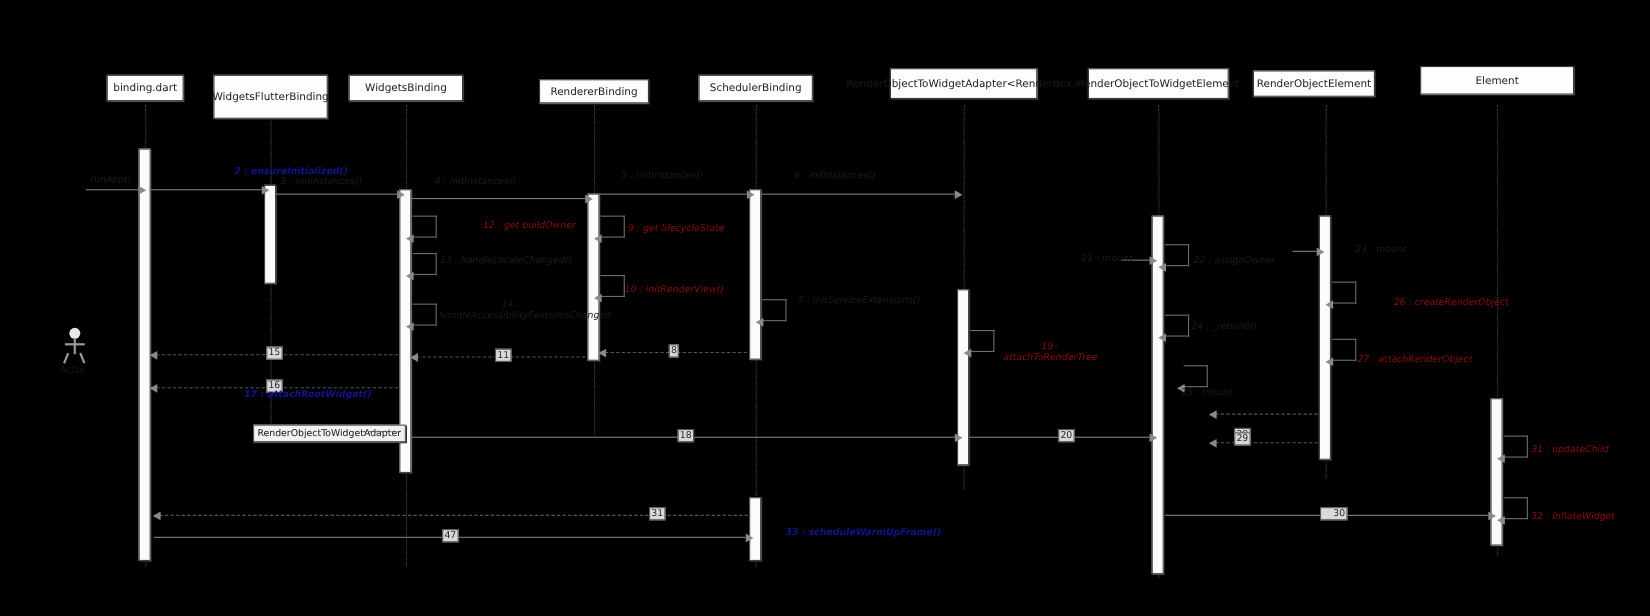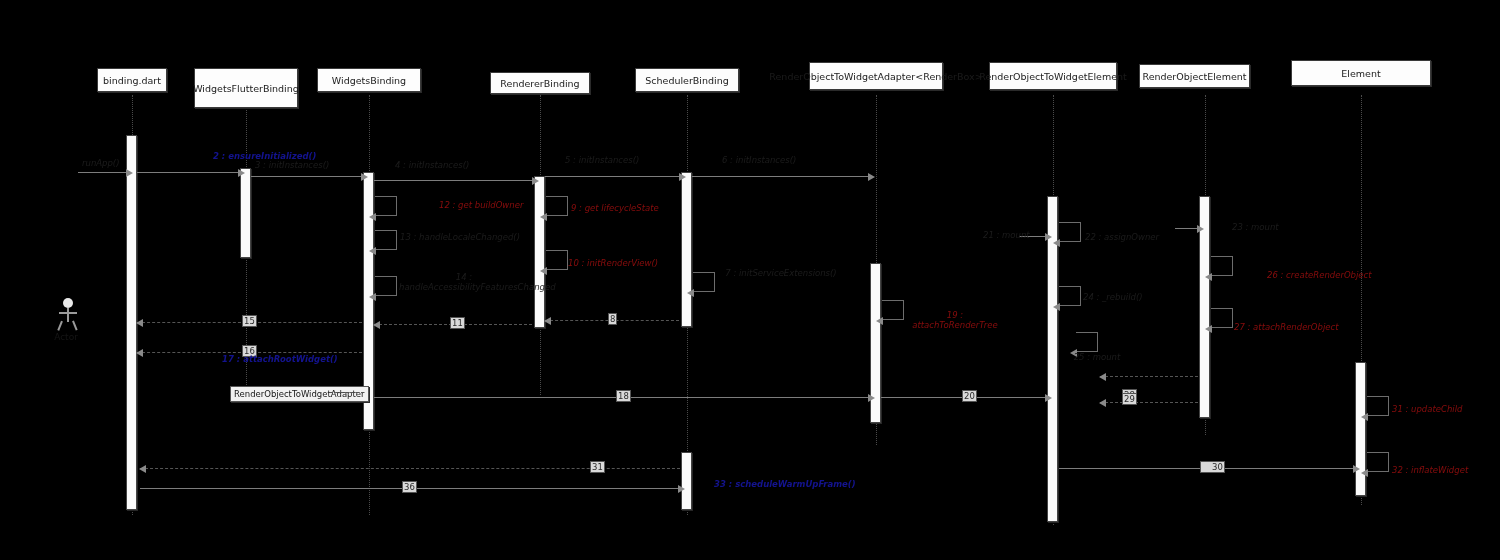--- a/index.html
+++ b/index.html
@@ -257,17 +257,17 @@
   <div class="msg red" style="left:1392px;top:465px;">32 : inflateWidget</div>
 
   <div class="arrow dashed" style="left:140px;top:468px;width:540px;">
     <div class="head-l" style="left:-1px;"></div>
   </div>
   <div class="seqnum" style="left:590px;top:461px;">31</div>
 
   <div class="arrow" style="left:140px;top:488px;width:538px;">
     <div class="head-r" style="left:538px;"></div>
   </div>
-  <div class="seqnum" style="left:402px;top:481px;">36</div>
+  <div class="seqnum" style="left:402px;top:481px;">47</div>
 
   <div class="msg blue" style="left:714px;top:479px;">33 : scheduleWarmUpFrame()</div>
 
 </div>
 
 </body></html>

